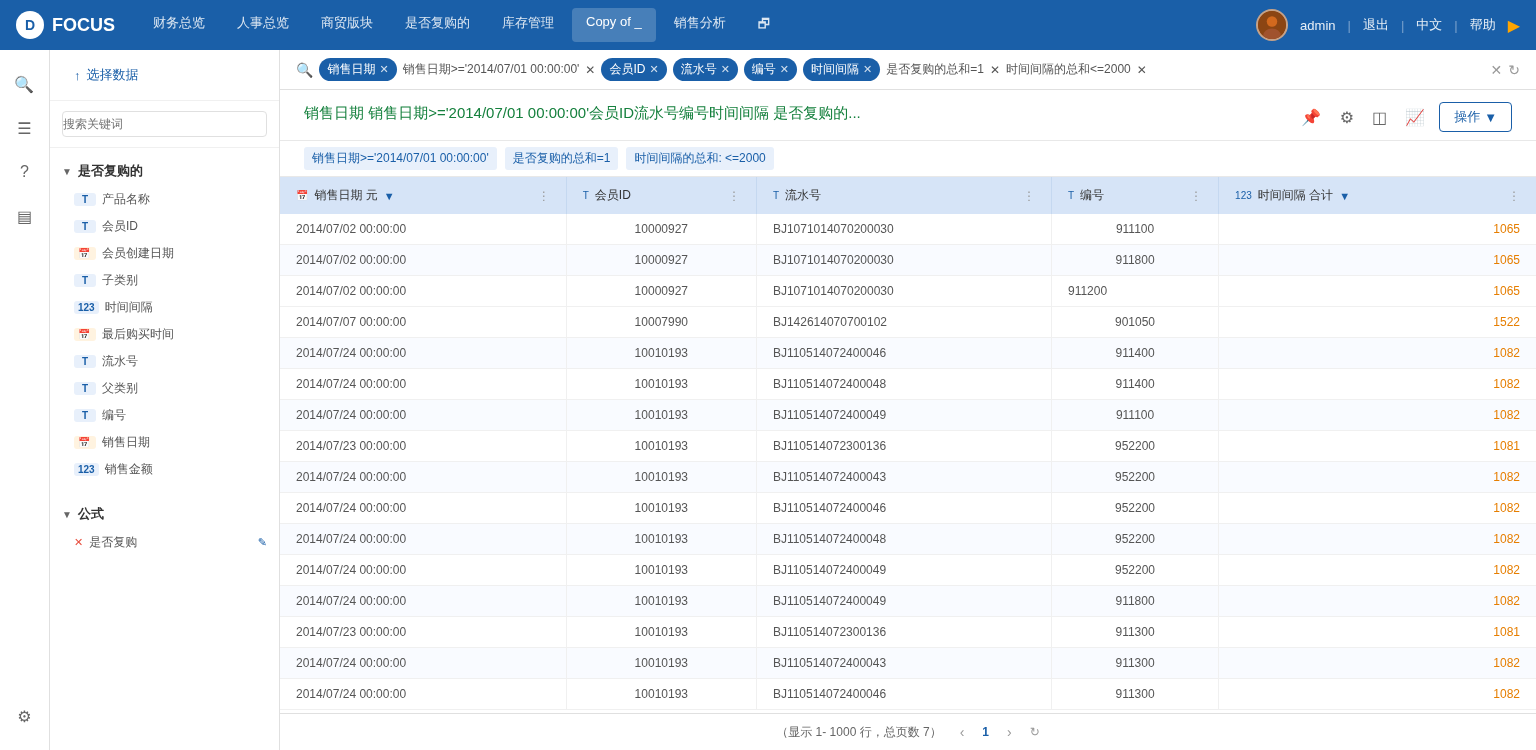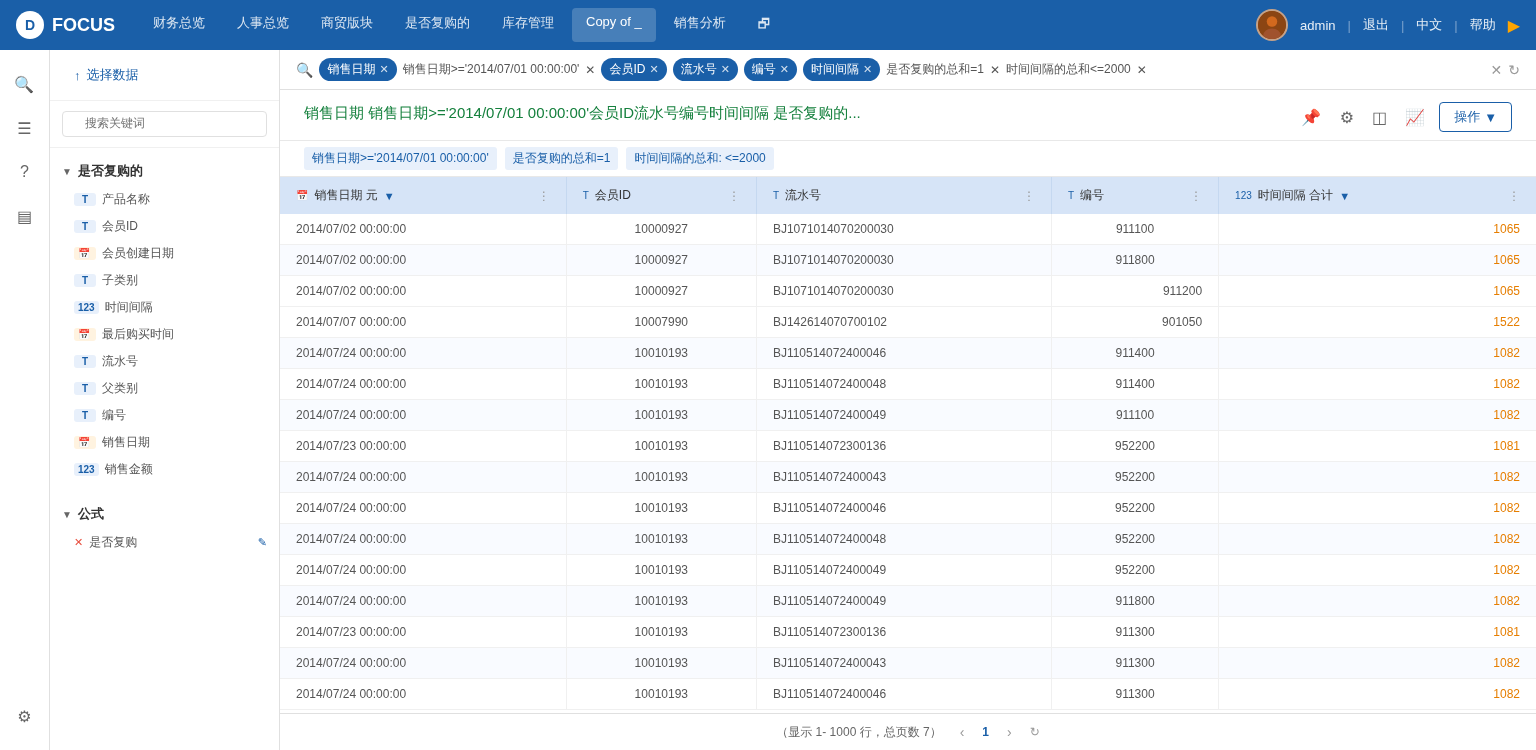--- a/index.html
+++ b/index.html
@@ -115,27 +115,26 @@
       cursor: pointer;
       font-size: 13px;
       padding: 4px 8px;
     }
     .search-box {
       padding: 10px 12px;
       border-bottom: 1px solid #f0f0f0;
     }
     .search-box input {
       width: 100%;
-      padding: 5px 22px;
+      padding: 5px 0;
       border: 1px solid #e0e0e0;
       border-radius: 4px;
       font-size: 12px;
       outline: none;
       color: #999;
-      font-family: Liberation Mono, monospace;
     }
     .sidebar-section {
       padding: 8px 0;
     }
     .section-header {
       display: flex;
       align-items: center;
       gap: 6px;
       padding: 6px 12px;
       font-size: 13px;
@@ -584,28 +583,28 @@
       <td>2014/07/02 00:00:00</td>
       <td style="text-align:center">10000927</td>
       <td>BJ1071014070200030</td>
       <td style="text-align:center">911800</td>
       <td class="num-col">1065</td>
     </tr>
             <tr style="background: rgb(255, 255, 255);">
       <td>2014/07/02 00:00:00</td>
       <td style="text-align:center">10000927</td>
       <td>BJ1071014070200030</td>
-      <td style="text-align:right">911200</td>
+      <td style="text-align:left">911200</td>
       <td class="num-col">1065</td>
     </tr>
             <tr style="background: rgb(255, 255, 255);">
       <td>2014/07/07 00:00:00</td>
       <td style="text-align:center">10007990</td>
       <td>BJ142614070700102</td>
-      <td style="text-align:right">901050</td>
+      <td style="text-align:center">901050</td>
       <td class="num-col">1522</td>
     </tr>
             <tr style="background: rgb(249, 251, 255);">
       <td>2014/07/24 00:00:00</td>
       <td style="text-align:center">10010193</td>
       <td>BJ110514072400046</td>
       <td style="text-align:center">911400</td>
       <td class="num-col">1082</td>
     </tr>
             <tr style="background: rgb(255, 255, 255);">

